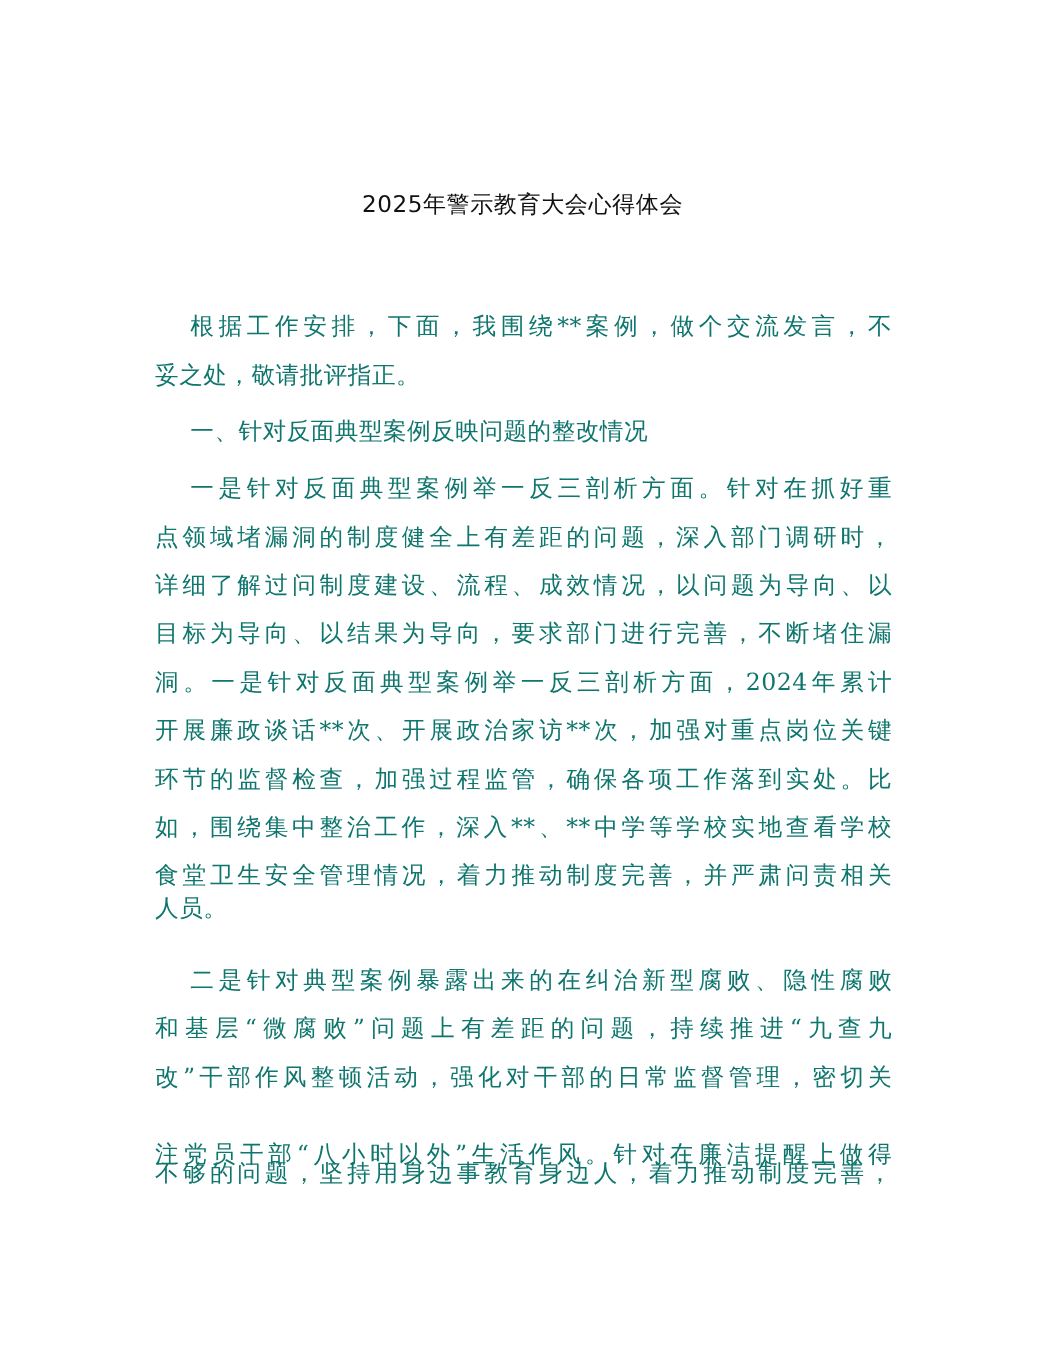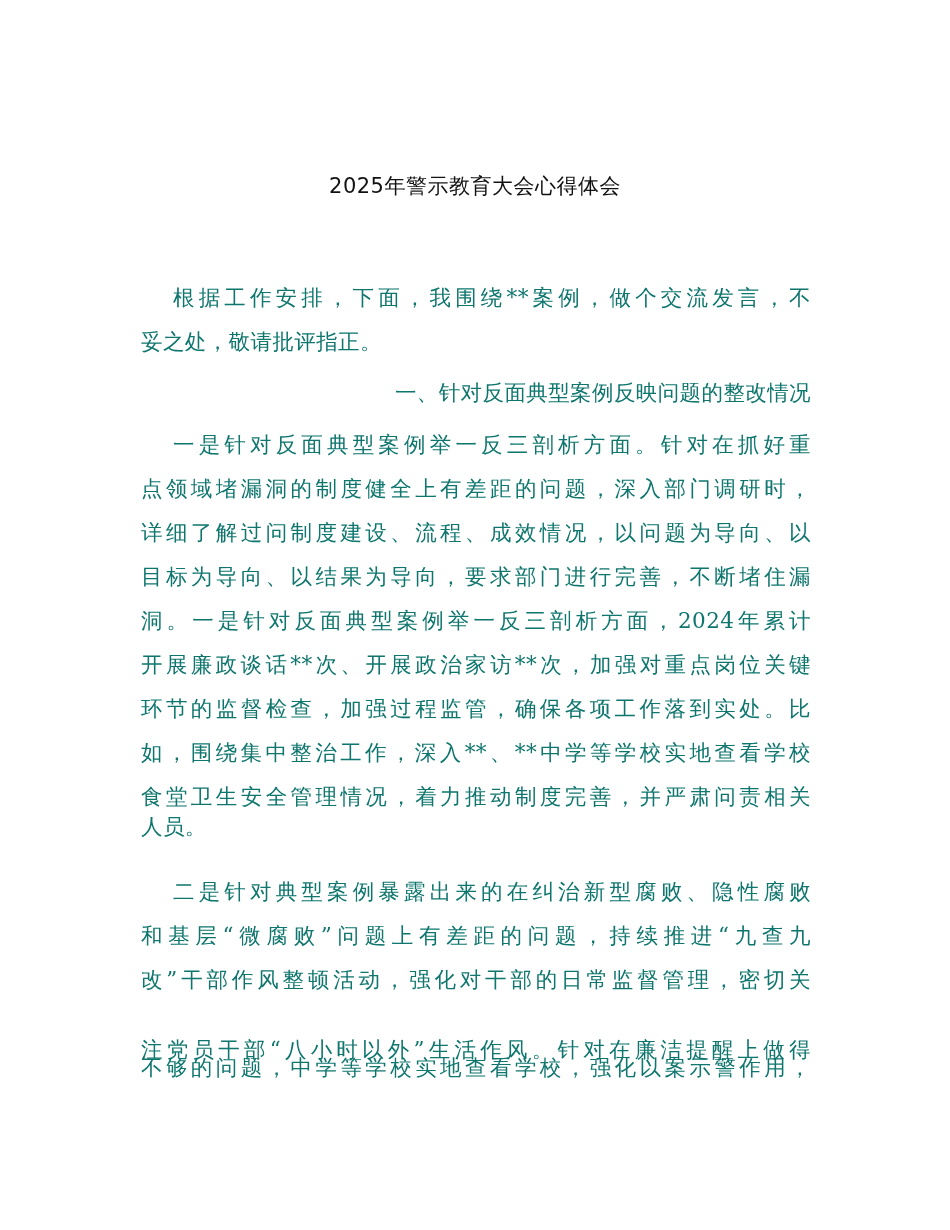--- a/index.html
+++ b/index.html
@@ -55,30 +55,30 @@
     }
   </style>
 </head>
 <body>
 
 <div class="page">
   <div class="title">2025年警示教育大会心得体会</div>
   <div id="body-lines">
       <div class="line indent justify" style="top: 283px;">根据工作安排，下面，我围绕**案例，做个交流发言，不</div>
       <div class="line" style="top: 327px;">妥之处，敬请批评指正。</div>
-      <div class="line indent" style="top: 378px; text-align: right;">一、针对反面典型案例反映问题的整改情况</div>
+      <div class="line indent" style="top: 378px;">一、针对反面典型案例反映问题的整改情况</div>
       <div class="line indent justify" style="top: 430px;">一是针对反面典型案例举一反三剖析方面。针对在抓好重</div>
       <div class="line justify" style="top: 474px;">点领域堵漏洞的制度健全上有差距的问题，深入部门调研时，</div>
       <div class="line justify" style="top: 518px;">详细了解过问制度建设、流程、成效情况，以问题为导向、以</div>
       <div class="line justify" style="top: 562px;">目标为导向、以结果为导向，要求部门进行完善，不断堵住漏</div>
       <div class="line justify" style="top: 606px;">洞。一是针对反面典型案例举一反三剖析方面，2024年累计</div>
       <div class="line justify" style="top: 650px;">开展廉政谈话**次、开展政治家访**次，加强对重点岗位关键</div>
       <div class="line justify" style="top: 694px;">环节的监督检查，加强过程监管，确保各项工作落到实处。比</div>
       <div class="line justify" style="top: 738px;">如，围绕集中整治工作，深入**、**中学等学校实地查看学校</div>
       <div class="line justify" style="top: 782px;">食堂卫生安全管理情况，着力推动制度完善，并严肃问责相关</div>
       <div class="line" style="top: 812px;">人员。</div>
       <div class="line indent justify" style="top: 877px;">二是针对典型案例暴露出来的在纠治新型腐败、隐性腐败</div>
       <div class="line justify" style="top: 921px;">和基层“微腐败”问题上有差距的问题，持续推进“九查九</div>
       <div class="line justify" style="top: 965px;">改”干部作风整顿活动，强化对干部的日常监督管理，密切关</div>
       <div class="line justify" style="top: 1009px; margin-top: 26px;">注党员干部“八小时以外”生活作风。针对在廉洁提醒上做得</div>
-      <div class="line justify" style="top: 1053px;">不够的问题，中学等学校实地查看学校，强化以案示警作用，</div>
+      <div class="line justify" style="top: 1053px;">不够的问题，坚持用身边事教育身边人，着力推动制度完善，</div>
     </div>
 </div>
 
 </body></html>

